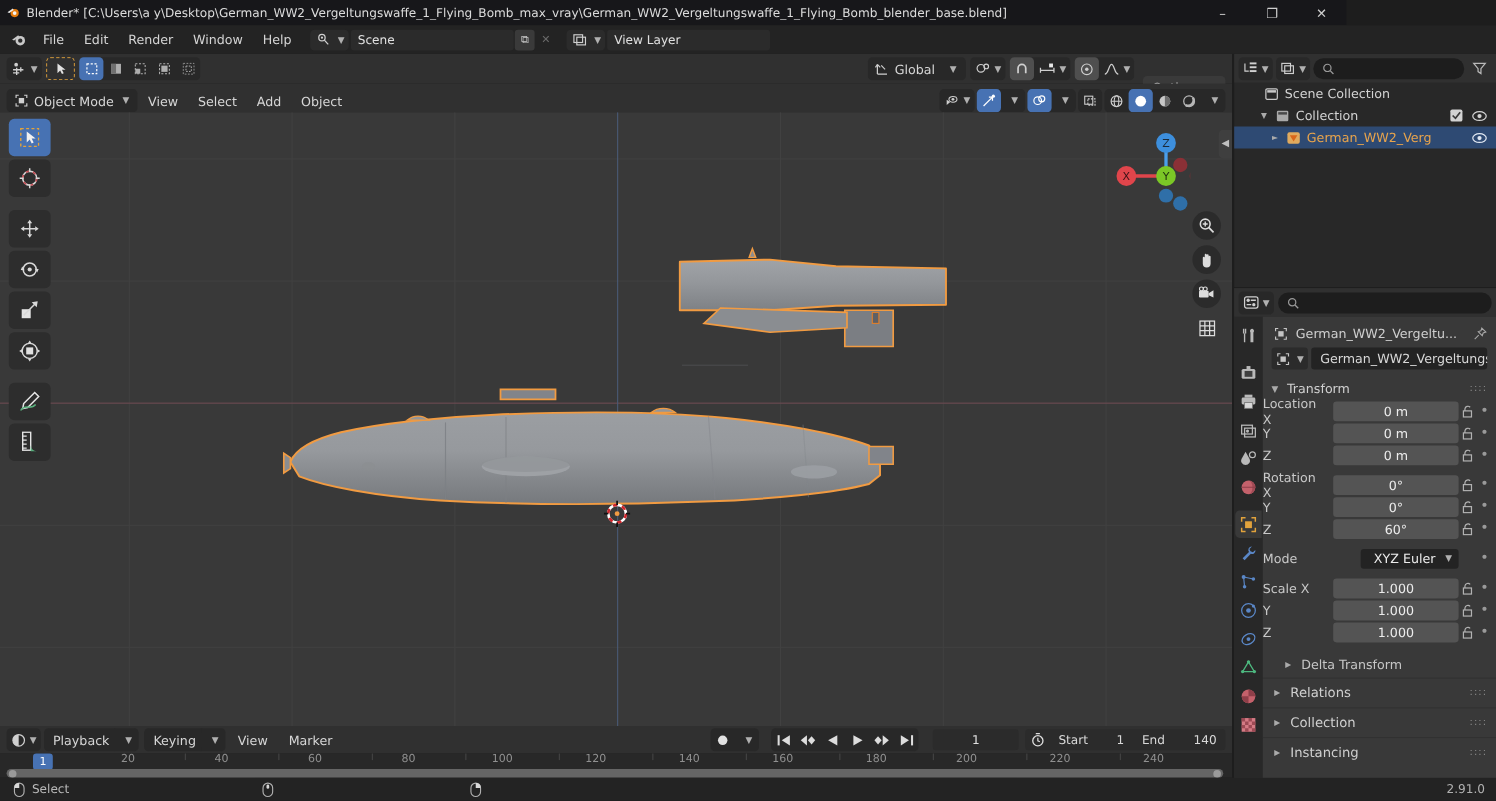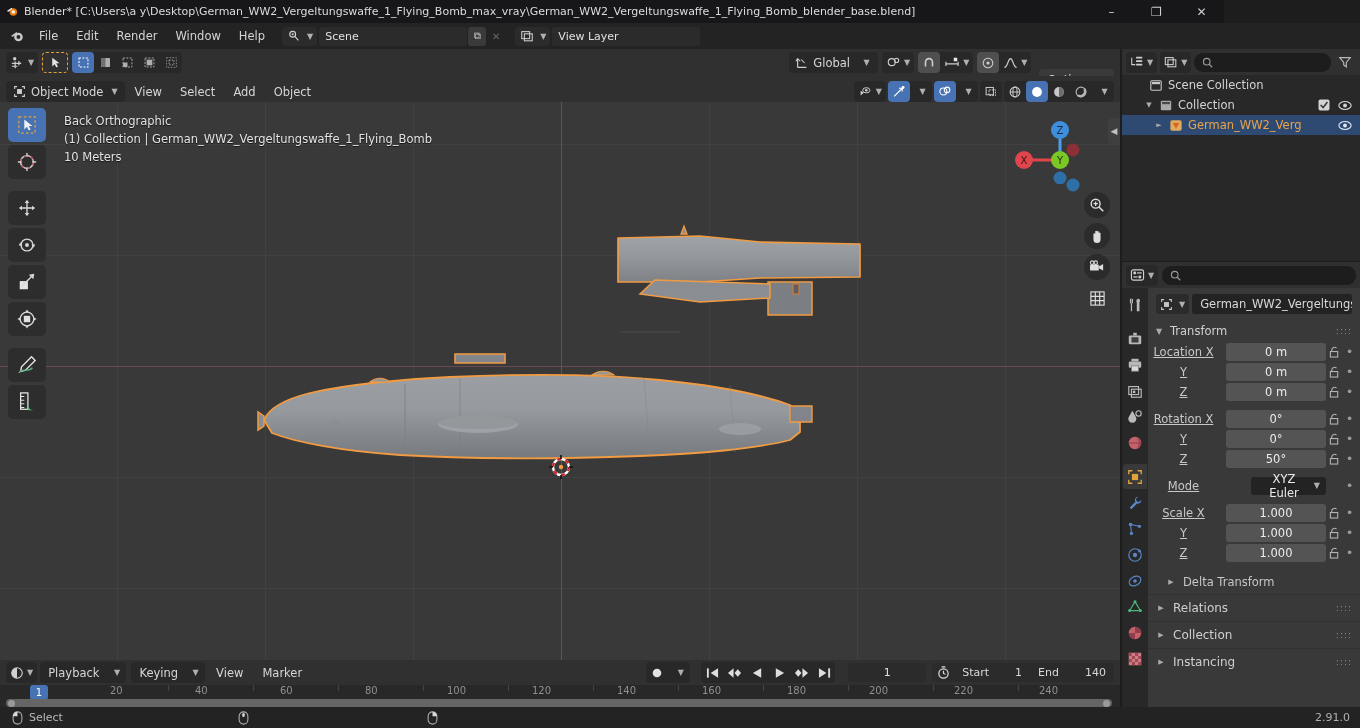--- a/index.html
+++ b/index.html
@@ -160,21 +160,21 @@
             font-size: 11.5px; }
   .id-row { display: flex; align-items: center; gap: 3px; padding: 2px 8px 6px 8px; }
   .id-prefix { background: #2b2b2b; border-radius: 3px; height: 20px; display: flex; align-items: center;
                padding: 0 4px; gap: 3px; }
   .id-field { flex: 1; background: #232323; border-radius: 3px; height: 20px; display: flex; align-items: center;
               padding: 0 8px; color: #d8d8d8; font-size: 11.5px; overflow: hidden; white-space: nowrap; }
   .panel-hd { display: flex; align-items: center; gap: 6px; padding: 4px 8px 4px 6px; color: #d0d0d0;
               font-size: 11.5px; }
   .panel-hd .dots { margin-left: auto; color: #8a8a8a; font-size: 9px; letter-spacing: 1px; }
   .prow { display: flex; align-items: center; height: 19px; margin-bottom: 1px; padding-right: 4px; }
-  .plabel { width: 78px; text-align: center; padding-right: 7px; color: #c8c8c8; font-size: 11.5px; text-decoration: underline; }
+  .plabel { width: 64px; text-align: left; padding-right: 7px; color: #c8c8c8; font-size: 11.5px; }
   .pvalue { flex: 1; background: #545454; height: 18px; border-radius: 3px; display: flex;
             align-items: center; justify-content: center; color: #ececec; font-size: 11.5px; }
   .pvalue.dark { background: #232323; justify-content: space-between; padding: 0 6px; margin-left: 25px; }
   .plock { width: 17px; display: flex; align-items: center; justify-content: center; }
   .pdot { width: 13px; display: flex; align-items: center; justify-content: center; color: #9a9a9a; font-size: 13px; }
   .pgap { height: 7px; }
   .sub-panel { display: flex; align-items: center; gap: 7px; padding: 5px 8px 5px 18px; color: #c6c6c6;
                font-size: 11.5px; }
   .big-panel { display: flex; align-items: center; gap: 7px; padding: 6px 8px 6px 8px; color: #cfcfcf;
                font-size: 12px; border-top: 1px solid #313131; }
@@ -510,25 +510,20 @@
       <path d="M620 230 L680 230" stroke="#6f7277" stroke-width="0.8" opacity="0.4"></path>
     </svg>
 
     <svg style="position:absolute;left:549px;top:353px;" width="24" height="24">
       <circle cx="12" cy="12" r="8" fill="none" stroke="#ffffff" stroke-width="2.4"></circle>
       <circle cx="12" cy="12" r="8" fill="none" stroke="#d0262c" stroke-width="2.4" stroke-dasharray="4.2 4.2"></circle>
       <circle cx="12" cy="12" r="2.2" fill="#f19b42"></circle>
       <path d="M12 0 L12 4 M12 20 L12 24 M0 12 L4 12 M20 12 L24 12" stroke="#111" stroke-width="1.6"></path>
     </svg>
 
-    <div class="vp-info">
-      <div>Back Orthographic</div>
-      <div>(1) Collection | German_WW2_Vergeltungswaffe_1_Flying_Bomb</div>
-      <div>10 Meters</div>
-    </div>
 
     <div class="toolshelf">
       <div class="tool-btn active">
         <svg width="18" height="18" viewBox="0 0 20 20">
           <rect x="1" y="1" width="18" height="18" fill="none" stroke="#e2a33c" stroke-width="1.4" stroke-dasharray="3 2.4"></rect>
           <path d="M7 4 L7 15 L10 12 L12 16 L14 15 L12 11 L16 11 Z" fill="#f0f0f0"></path>
         </svg>
       </div>
       <div class="tool-btn">
         <svg width="20" height="20" viewBox="0 0 22 22">
@@ -972,20 +967,33 @@
       </div>
       <div class="pr-tab">
         <svg width="16" height="16" viewBox="0 0 18 18">
           <rect x="2" y="2" width="14" height="14" fill="#d47a84"></rect>
           <path d="M2 2 h3.5 v3.5 h-3.5 Z M9 2 h3.5 v3.5 h-3.5 Z M5.5 5.5 h3.5 v3.5 h-3.5 Z M12.5 5.5 h3.5 v3.5 h-3.5 Z M2 9 h3.5 v3.5 h-3.5 Z M9 9 h3.5 v3.5 h-3.5 Z M5.5 12.5 h3.5 v3.5 h-3.5 Z M12.5 12.5 h3.5 v3.5 h-3.5 Z" fill="#9c4a54"></path>
         </svg>
       </div>
     </div>
 
     <div class="pr-body">
+      <div class="bc-row">
+        <svg width="13" height="13" viewBox="0 0 16 16">
+          <path d="M2 5 L2 2 L5 2 M11 2 L14 2 L14 5 M14 11 L14 14 L11 14 M5 14 L2 14 L2 11" fill="none" stroke="#c5c5c5" stroke-width="1.3"></path>
+          <rect x="5" y="5" width="6" height="6" fill="#c5c5c5"></rect>
+        </svg>
+        <span>German_WW2_Vergeltu...</span>
+        <span style="margin-left:auto;">
+          <svg width="13" height="13" viewBox="0 0 16 16">
+            <path d="M10 1.5 L14.5 6 L11.5 7 L10.5 10 L6 5.5 L9 4.5 Z" fill="none" stroke="#a8a8a8" stroke-width="1.2"></path>
+            <path d="M6.5 9.5 L2 14" stroke="#a8a8a8" stroke-width="1.2"></path>
+          </svg>
+        </span>
+      </div>
 
       <div class="id-row">
         <div class="id-prefix">
           <svg width="13" height="13" viewBox="0 0 16 16">
             <path d="M2 5 L2 2 L5 2 M11 2 L14 2 L14 5 M14 11 L14 14 L11 14 M5 14 L2 14 L2 11" fill="none" stroke="#c5c5c5" stroke-width="1.3"></path>
             <rect x="5" y="5" width="6" height="6" fill="#c5c5c5"></rect>
           </svg>
           <span class="dd-arrow">▼</span>
         </div>
         <div class="id-field">German_WW2_Vergeltungs...</div>
@@ -1050,21 +1058,21 @@
         <span class="plock">
           <svg width="11" height="12" viewBox="0 0 12 13">
               <path d="M3 6 L3 4 a3 3 0 0 1 5.2 -1.6" fill="none" stroke="#b2b2b2" stroke-width="1.2"></path>
               <rect x="1.5" y="6" width="8" height="6" fill="none" stroke="#b2b2b2" stroke-width="1.2"></rect>
             </svg>
         </span>
         <span class="pdot">•</span>
       </div>
       <div class="prow">
         <span class="plabel">Z</span>
-        <span class="pvalue">50°</span>
+        <span class="pvalue">60°</span>
         <span class="plock">
           <svg width="11" height="12" viewBox="0 0 12 13">
               <path d="M3 6 L3 4 a3 3 0 0 1 5.2 -1.6" fill="none" stroke="#b2b2b2" stroke-width="1.2"></path>
               <rect x="1.5" y="6" width="8" height="6" fill="none" stroke="#b2b2b2" stroke-width="1.2"></rect>
             </svg>
         </span>
         <span class="pdot">•</span>
       </div>
 
       <div class="pgap"></div>

